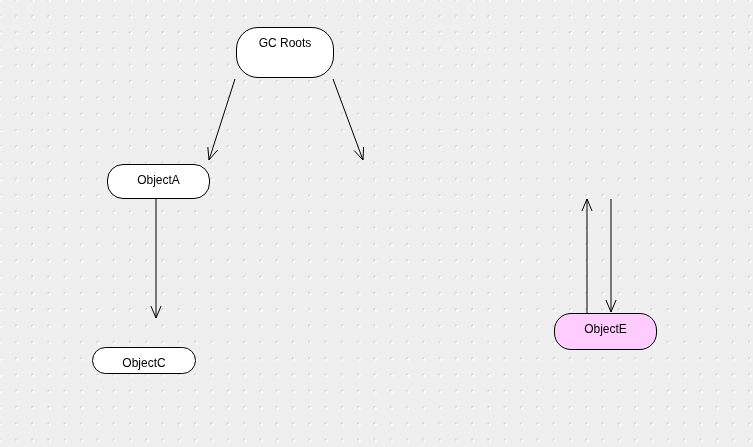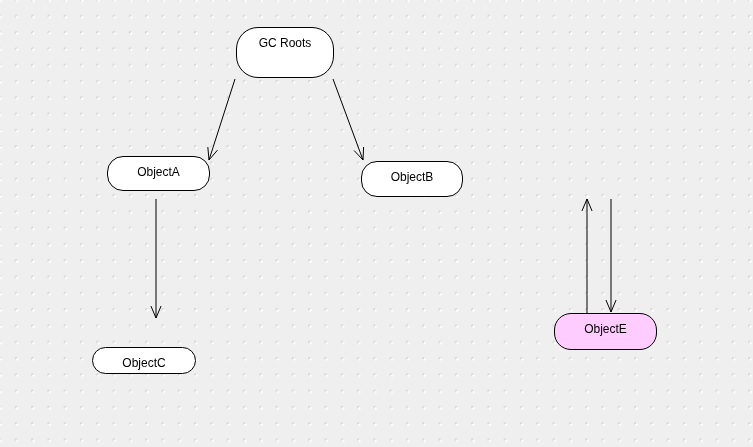--- a/index.html
+++ b/index.html
@@ -61,17 +61,16 @@
       <line x1="333" y1="79" x2="363" y2="160"></line>
       <polyline points="354.0940344417782,150.52984807535975 363,160 363.58862520725665,147.0133329770344"></polyline>
       <line x1="156" y1="199" x2="156" y2="318"></line>
       <polyline points="150.93756154998755,306.0262070779625 156,318 161.06243845001245,306.0262070779625"></polyline>
       <line x1="587" y1="313" x2="587" y2="199"></line>
       <polyline points="592.0624384500125,210.97379292203752 587,199 581.9375615499875,210.97379292203752"></polyline>
       <line x1="611" y1="199" x2="611" y2="312"></line>
       <polyline points="605.9375615499875,300.0262070779625 611,312 616.0624384500125,300.0262070779625"></polyline>
     </svg>
 <div class="node" style="left: 236px; top: 27px; width: 98px; height: 51px; border-radius: 22px; background: rgb(255, 255, 255); border-color: rgb(0, 0, 0);"><span class="node-label">GC Roots</span></div>
-    <div class="node" style="left: 107px; top: 156px; width: 103px; height: 35px; border-radius: 16px; background: rgb(255, 255, 255); border-color: rgb(0, 0, 0);"><span class="node-label">ObjectA</span></div>
-    <div class="node" style="left: 361px; top: 161px; width: 102px; height: 36px; border-radius: 16px; background: rgb(255, 255, 255); border-color: rgb(0, 0, 0);"><span class="node-label">ObjectB</span></div>
+    <div class="node" style="left: 107px; top: 164px; width: 103px; height: 35px; border-radius: 16px; background: rgb(255, 255, 255); border-color: rgb(0, 0, 0);"><span class="node-label">ObjectA</span></div>
     <div class="node" style="left: 92px; top: 319px; width: 104px; height: 27px; border-radius: 17px; background: rgb(255, 255, 255); border-color: rgb(0, 0, 0); margin-top: 28px;"><span class="node-label">ObjectC</span></div>
     <div class="node" style="left: 554px; top: 313px; width: 103px; height: 37px; border-radius: 17px; background: rgb(255, 204, 255); border-color: rgb(0, 0, 0); text-decoration: underline;"><span class="node-label">ObjectE</span></div>
   </div>
 
 </body></html>

